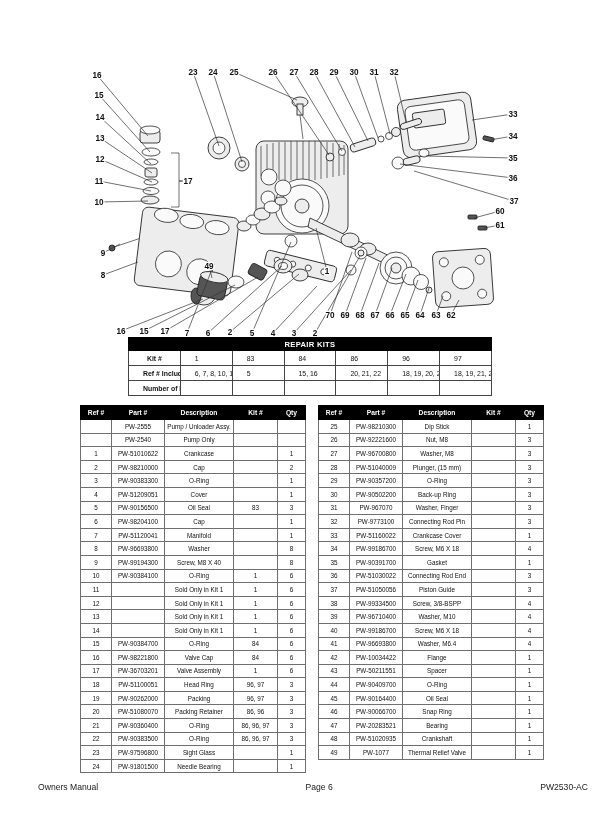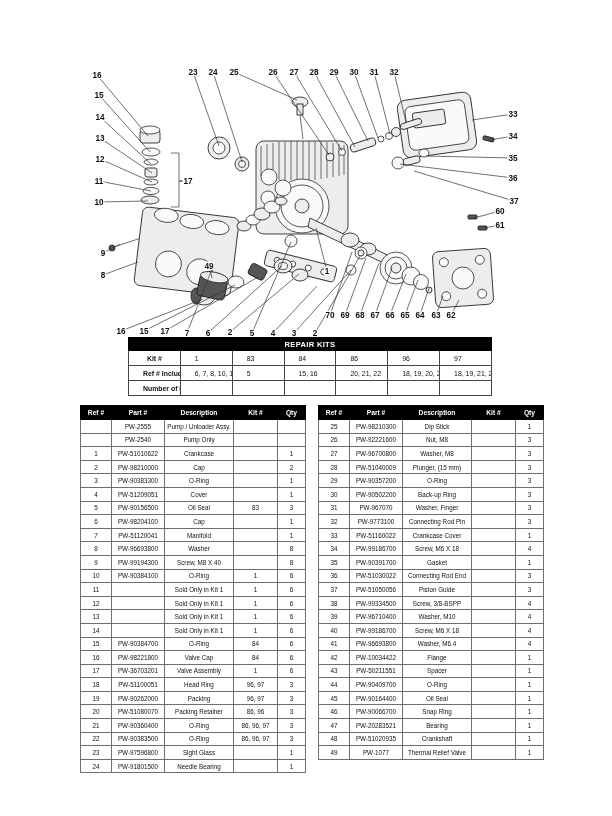--- a/index.html
+++ b/index.html
@@ -733,14 +733,19 @@
         <tr>
           <td>49</td>
           <td>PW-1077</td>
           <td>Thermal Relief Valve</td>
           <td></td>
           <td>1</td>
         </tr>
       </tbody>
   </table>
 
+  <div class="footer">
+    <span>Owners Manual</span>
+    <span>Page 6</span>
+    <span>PW2530-AC</span>
+  </div>
 
 </div>
 
 </body></html>

